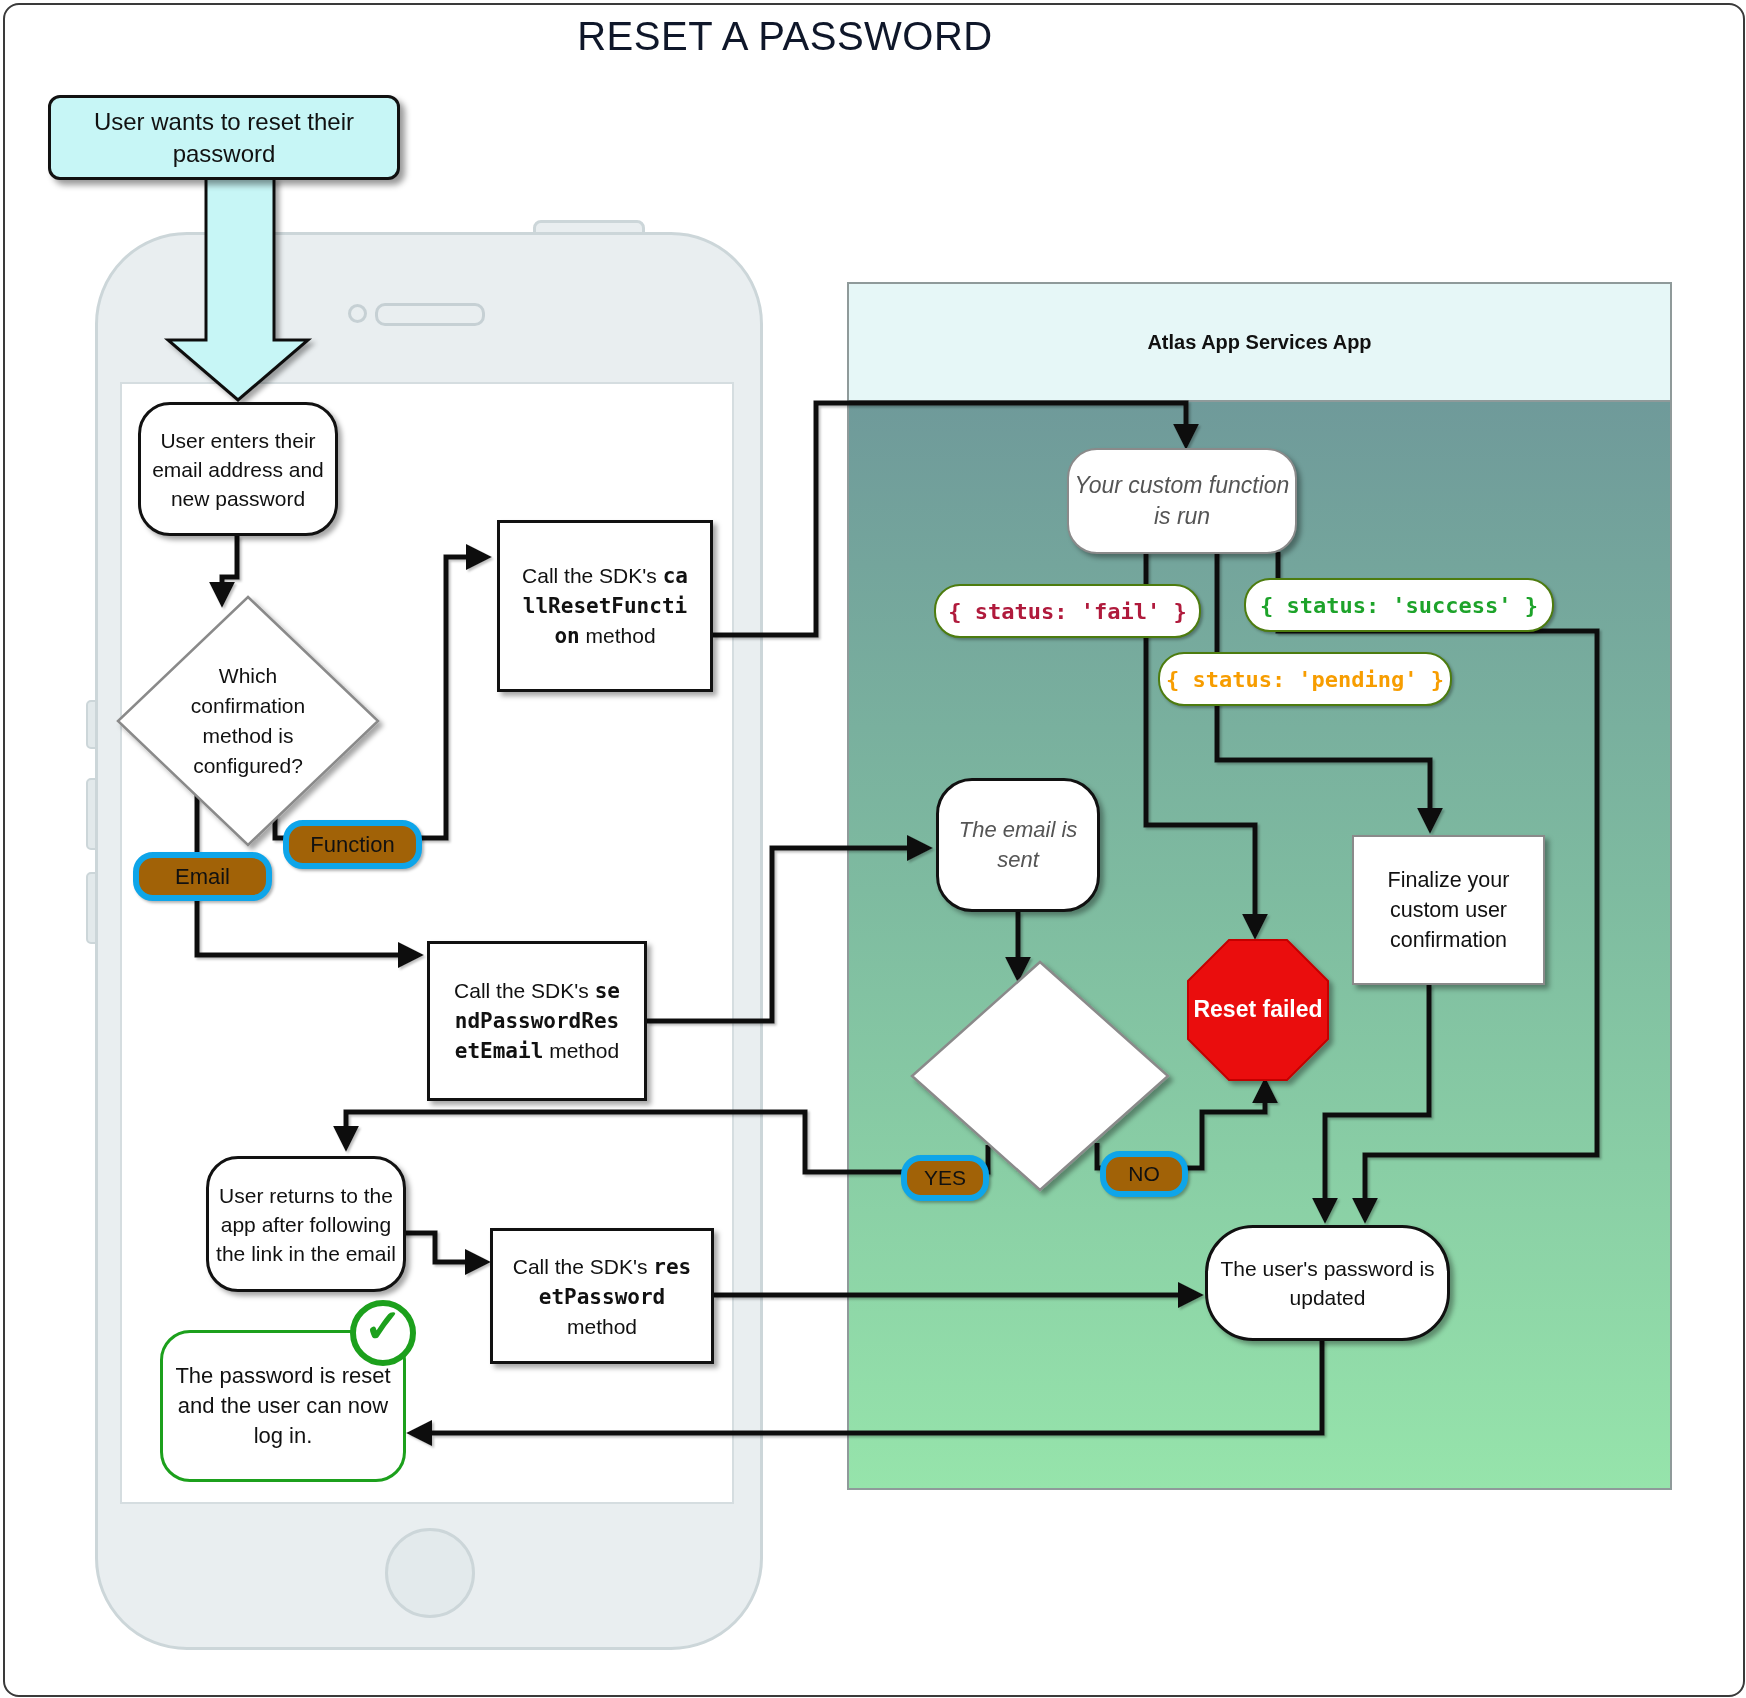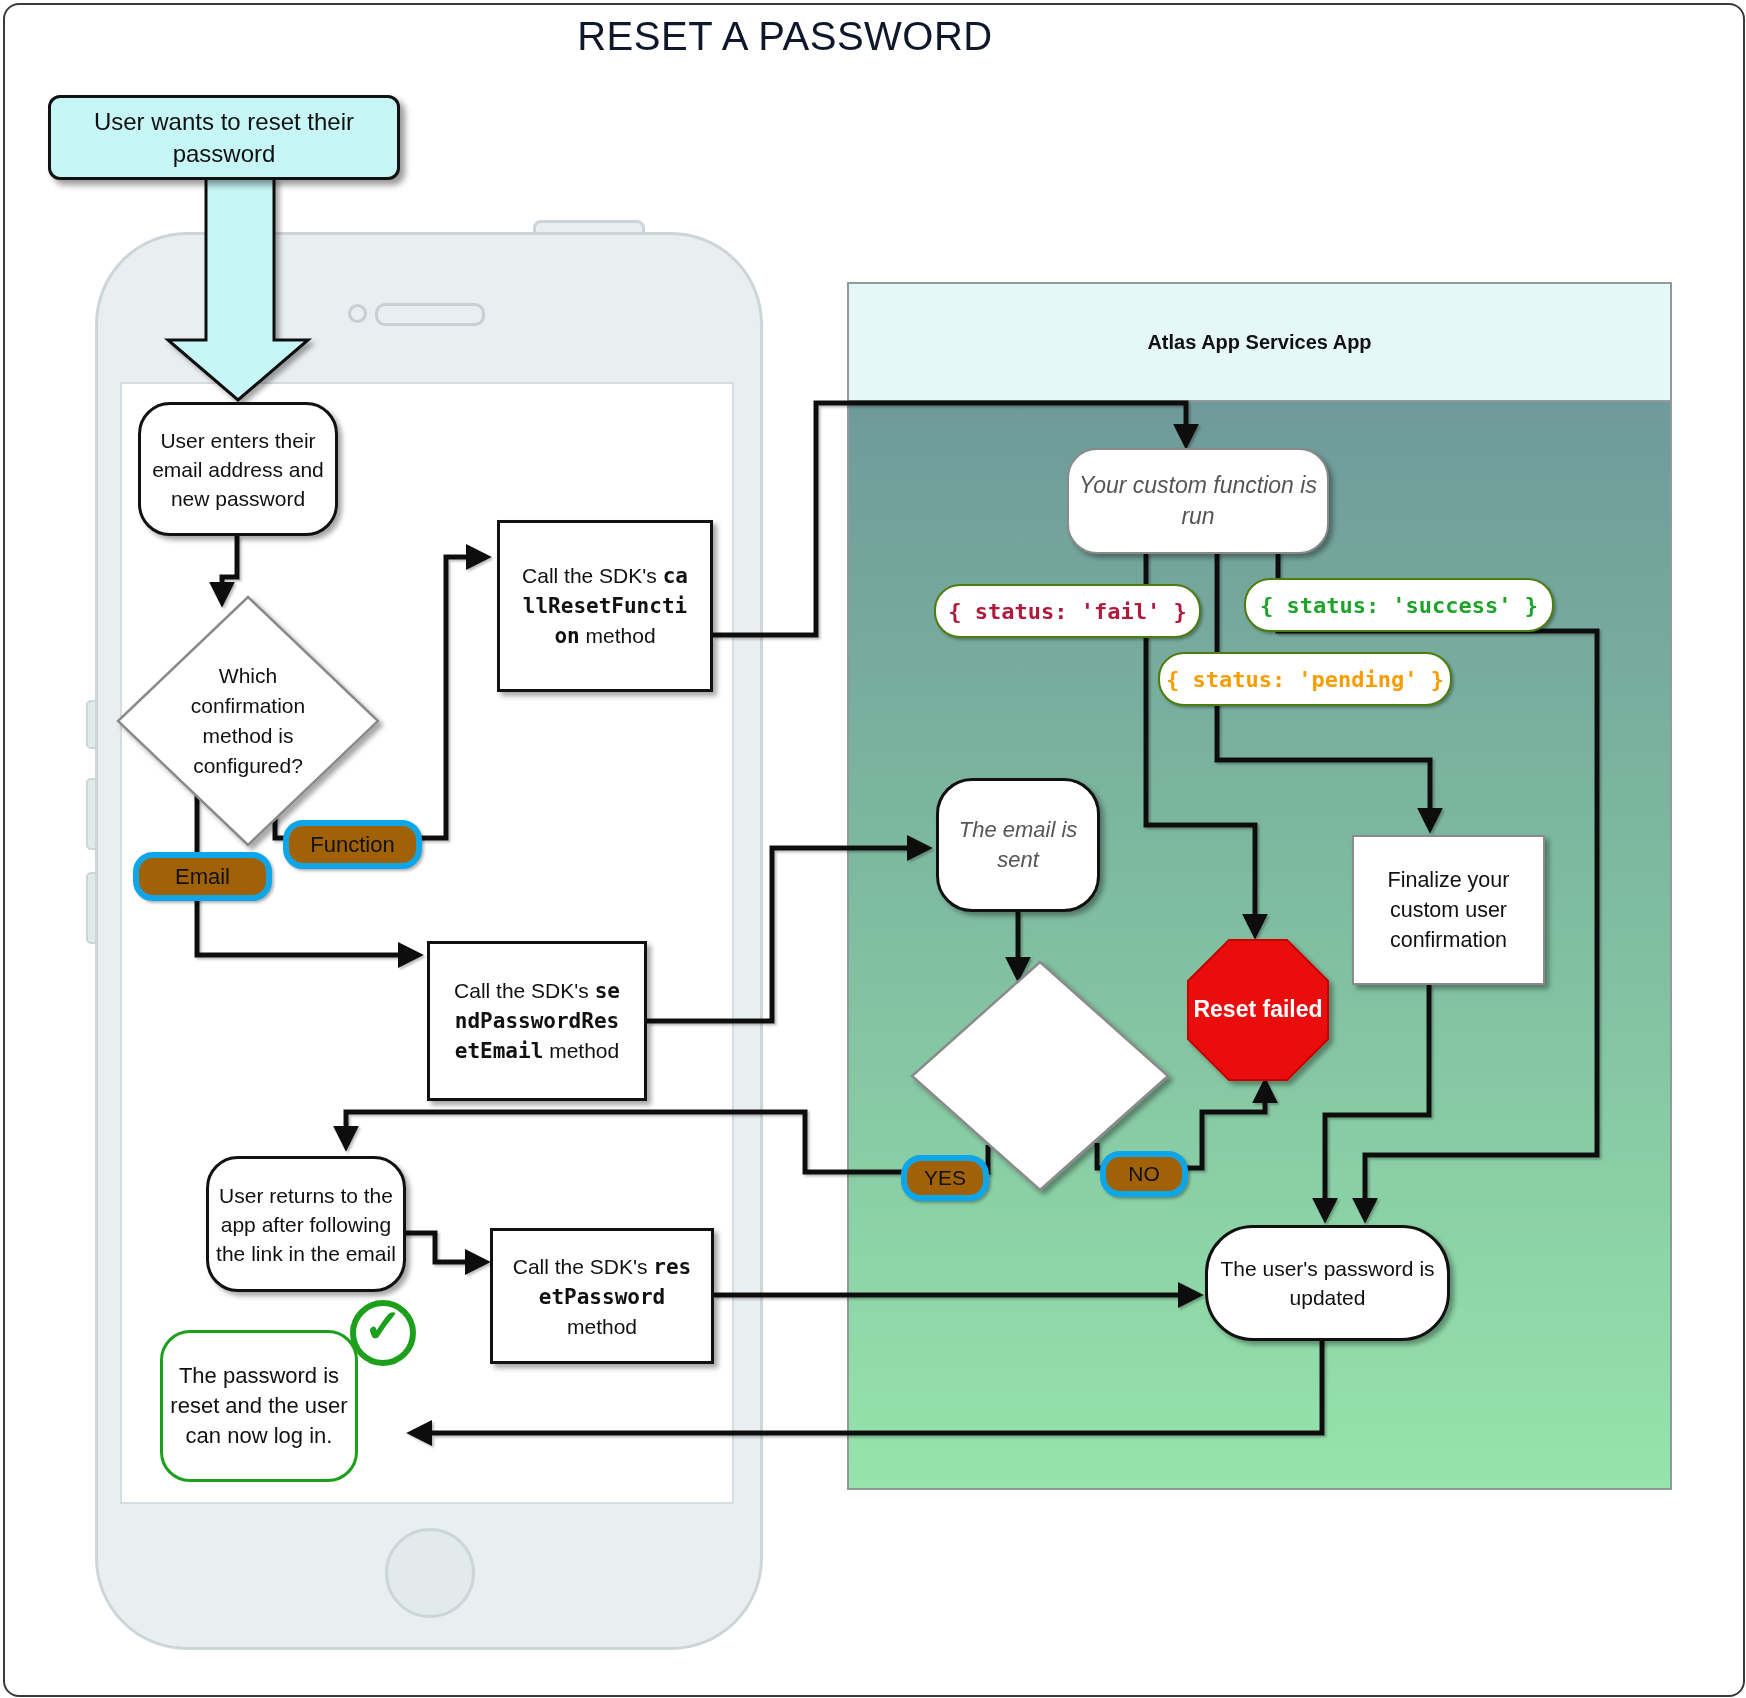--- a/index.html
+++ b/index.html
@@ -58,27 +58,27 @@
         display:flex;align-items:center;justify-content:center;
         font-family:"DejaVu Sans Mono", monospace;font-size:22px;font-weight:bold;
         box-shadow:2px 2px 3px rgba(0,0,0,.3);text-align:right;}
   .float-label{position:absolute;z-index:4;text-align:center;color:#111;}
   
   #node-start{left:138px;top:402px;width:200px;height:134px;border-radius:32px;}
   #node-call-reset{left:497px;top:520px;width:216px;height:172px;padding:0 22px;}
   #node-send-email{left:427px;top:941px;width:220px;height:160px;padding:0 24px;}
   #node-user-returns{left:180px;top:1156px;width:200px;height:136px;border-radius:32px;margin-left:26px;}
   #node-reset-password{left:490px;top:1228px;width:224px;height:136px;padding:0 18px;}
-  #node-done{left:160px;top:1330px;width:198px;height:152px;border:3px solid #1ca01c;border-radius:30px;
+  #node-done{left:160px;top:1330px;width:246px;height:152px;border:3px solid #1ca01c;border-radius:30px;
              box-shadow:none;font-size:22px;line-height:30px;}
   #done-check{position:absolute;left:350px;top:1300px;width:54px;height:54px;background:#fff;
              border:6px solid #1ca01c;border-radius:50%;z-index:5;display:flex;align-items:center;
              justify-content:center;}
   #done-check span{font-size:46px;font-weight:bold;color:#1ca01c;line-height:40px;margin-top:-14px;}
-  #node-custom-fn{left:1067px;top:448px;width:262px;height:106px;border-radius:30px;border:2px solid #8a8a8a;
+  #node-custom-fn{left:1067px;top:448px;width:230px;height:106px;border-radius:30px;border:2px solid #8a8a8a;
              font-style:italic;color:#555;font-size:23px;line-height:31px;}
   #node-email-sent{left:936px;top:778px;width:164px;height:134px;border-radius:36px;
              font-style:italic;color:#555;font-size:22px;line-height:30px;}
   #node-finalize{left:1352px;top:835px;width:193px;height:150px;border:2px solid #8a8a8a;
              font-size:21.5px;line-height:30px;padding:0 12px;}
   #node-pass-updated{left:1205px;top:1225px;width:245px;height:116px;border-radius:48px;}
   
   #pill-function{left:283px;top:820px;width:127px;height:37px;}
   #pill-email{left:133px;top:852px;width:127px;height:37px;}
   #pill-yes{left:901px;top:1155px;width:76px;height:34px;font-size:21px;}

